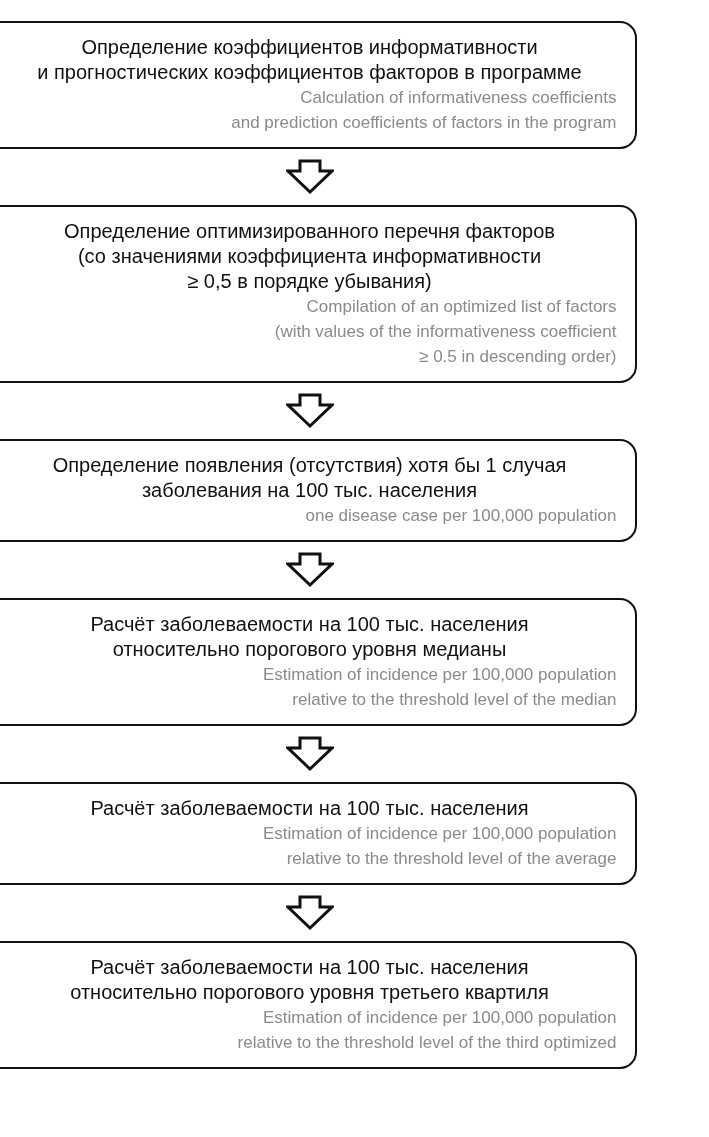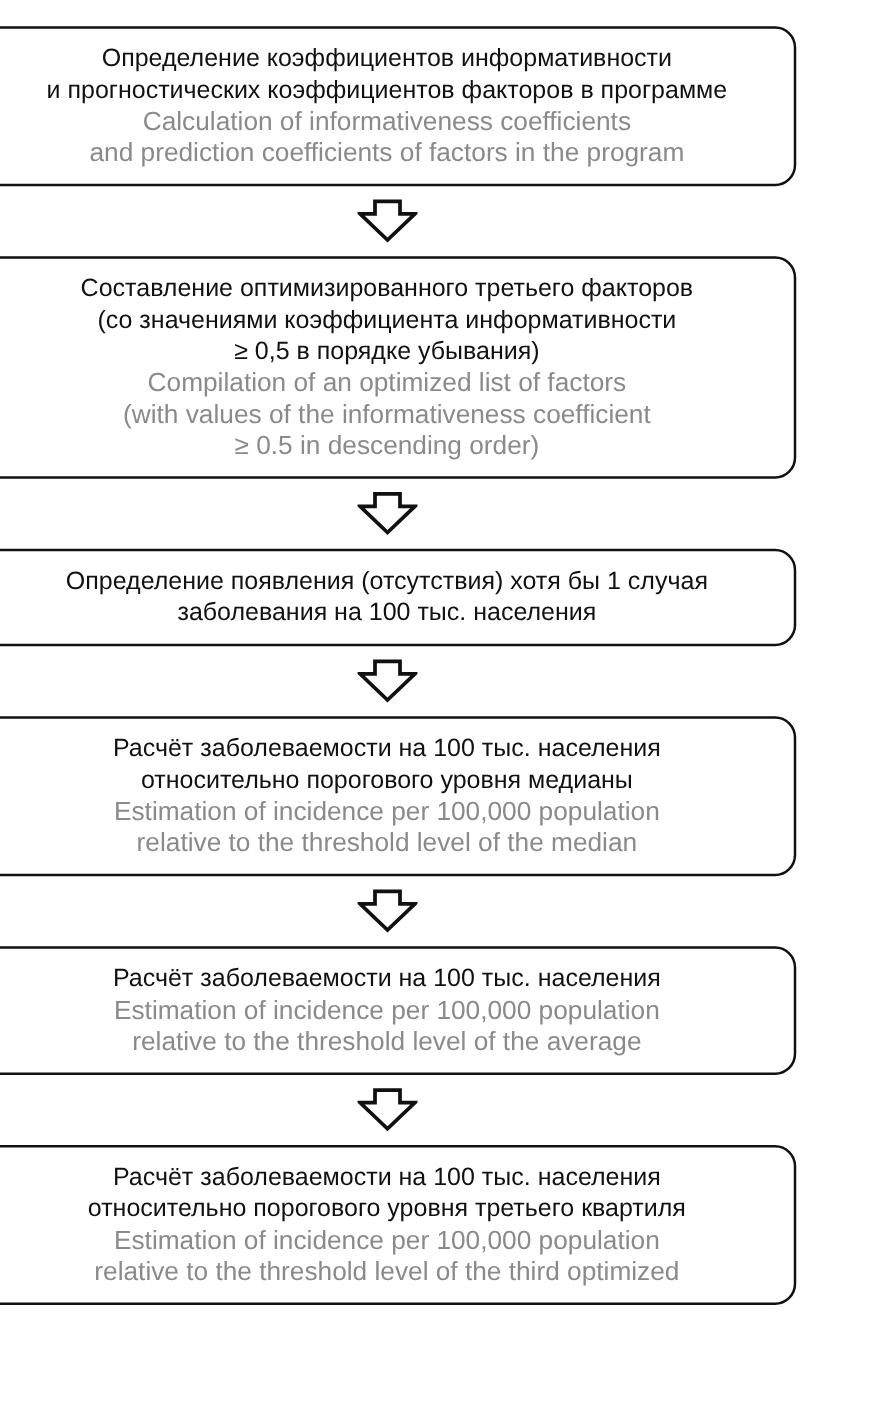--- a/index.html
+++ b/index.html
@@ -32,22 +32,23 @@
     justify-content: center;
     text-align: center;
   }
   .ru-text {
     color: #111111;
     font-size: 20px;
     line-height: 25px;
   }
   .en-text {
     color: #8a8a8a;
-    font-size: 21px;
+    font-size: 17px;
     line-height: 25px;
+    text-align: right;
   }
   .arrow-gap {
     height: 56px;
     display: flex;
     align-items: center;
     justify-content: center;
   }
   .arrow-gap svg {
     display: block;
   }
@@ -69,21 +70,21 @@
   </div>
 
   <div class="arrow-gap">
     <svg width="48" height="36" viewBox="-2 -2 48 36">
       <polygon points="12,0 32,0 32,10 44,10 22,31 0,10 12,10" fill="#ffffff" stroke="#111111" stroke-width="3" stroke-linejoin="miter"></polygon>
     </svg>
   </div>
 
   <div class="flow-box">
     <div class="ru-text">
-      <div>Составление оптимизированного третьего факторов</div>
+      <div>Определение оптимизированного перечня факторов</div>
       <div>(со значениями коэффициента информативности</div>
       <div>≥ 0,5 в порядке убывания)</div>
     </div>
     <div class="en-text">
       <div>Compilation of an optimized list of factors</div>
       <div>(with values of the informativeness coefficient</div>
       <div>≥ 0.5 in descending order)</div>
     </div>
   </div>
 
@@ -92,20 +93,21 @@
       <polygon points="12,0 32,0 32,10 44,10 22,31 0,10 12,10" fill="#ffffff" stroke="#111111" stroke-width="3" stroke-linejoin="miter"></polygon>
     </svg>
   </div>
 
   <div class="flow-box">
     <div class="ru-text">
       <div>Определение появления (отсутствия) хотя бы 1 случая</div>
       <div>заболевания на 100 тыс. населения</div>
     </div>
     <div class="en-text">
+      <div>one disease case per 100,000 population</div>
     </div>
   </div>
 
   <div class="arrow-gap">
     <svg width="48" height="36" viewBox="-2 -2 48 36">
       <polygon points="12,0 32,0 32,10 44,10 22,31 0,10 12,10" fill="#ffffff" stroke="#111111" stroke-width="3" stroke-linejoin="miter"></polygon>
     </svg>
   </div>
 
   <div class="flow-box">

